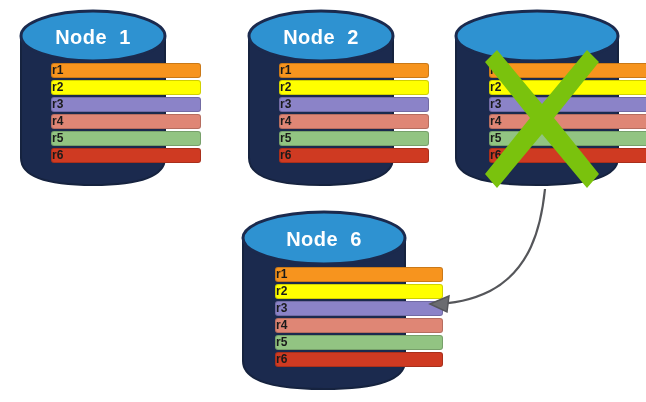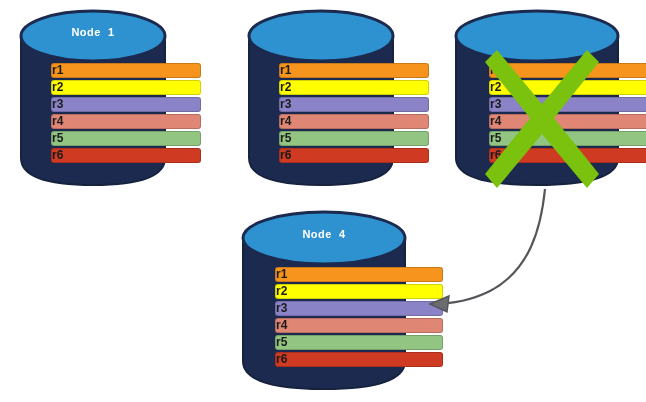--- a/index.html
+++ b/index.html
@@ -30,21 +30,21 @@
     top: 0;
     overflow: visible;
   }
   .node-title {
     position: absolute;
     left: 0;
     width: 100%;
     text-align: center;
     color: #ffffff;
     font-weight: bold;
-    font-size: 11px;
+    font-size: 20px;
     letter-spacing: 0.5px;
     white-space: pre;
     pointer-events: none;
   }
   .rows {
     position: absolute;
     left: 0;
     width: 100%;
   }
   .row-bar {
@@ -93,20 +93,21 @@
       <div class="row-bar" style="background: rgb(146, 196, 130);">r5</div>
       <div class="row-bar" style="background: rgb(207, 58, 34);">r6</div>
     </div>
   </div>
 
   <div class="node" id="node-2-el" style="left:246px; top:6px; width:150px; height:182px;">
     <svg class="node-svg" width="150" height="182" viewBox="0 0 150 182">
       <path d="M3,30 L3,152 Q3,179 75,179 Q147,179 147,152 L147,30 Z" fill="#1b2a4e" stroke="#16233f" stroke-width="2"></path>
       <ellipse cx="75" cy="30" rx="72" ry="25" fill="#2e92d1" stroke="#1b2a4e" stroke-width="3"></ellipse>
     </svg>
+    <div class="node-title" style="top:20px;">Node  2</div>
     <div class="rows" style="top:57px; padding:0 12px 0 33px;">
       <div class="row-bar" style="background: rgb(247, 148, 30);">r1</div>
       <div class="row-bar" style="background: rgb(255, 255, 0);">r2</div>
       <div class="row-bar" style="background: rgb(139, 131, 200);">r3</div>
       <div class="row-bar" style="background: rgb(223, 134, 117);">r4</div>
       <div class="row-bar" style="background: rgb(146, 196, 130);">r5</div>
       <div class="row-bar" style="background: rgb(207, 58, 34);">r6</div>
     </div>
   </div>
 
@@ -126,21 +127,21 @@
     <svg class="x-mark" style="left:30px; top:42px;" width="118" height="142" viewBox="0 0 118 142">
       <polygon points="14,2 59,56 104,2 116,14 71,70 116,126 104,140 59,86 14,140 2,126 47,70 2,14" fill="#7ac20d"></polygon>
     </svg>
   </div>
 
   <div class="node" id="node-4-el" style="left:240px; top:206px; width:168px; height:186px;">
     <svg class="node-svg" width="168" height="186" viewBox="0 0 168 186">
       <path d="M3,32 L3,155 Q3,183 84,183 Q165,183 165,155 L165,32 Z" fill="#1b2a4e" stroke="#16233f" stroke-width="2"></path>
       <ellipse cx="84" cy="32" rx="81" ry="26" fill="#2e92d1" stroke="#1b2a4e" stroke-width="3"></ellipse>
     </svg>
-    <div class="node-title" style="top:22px;">Node  4</div>
+    <div class="node-title" style="top:22px;">Node  6</div>
     <div class="rows" style="top:61px; padding:0 18px 0 35px;">
       <div class="row-bar" style="background: rgb(247, 148, 30);">r1</div>
       <div class="row-bar" style="background: rgb(255, 255, 0);">r2</div>
       <div class="row-bar" style="background: rgb(139, 131, 200);">r3</div>
       <div class="row-bar" style="background: rgb(223, 134, 117);">r4</div>
       <div class="row-bar" style="background: rgb(146, 196, 130);">r5</div>
       <div class="row-bar" style="background: rgb(207, 58, 34);">r6</div>
     </div>
   </div>
 

